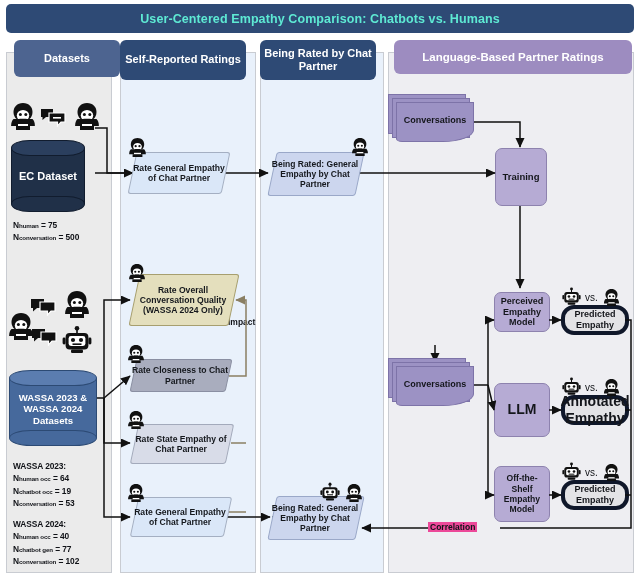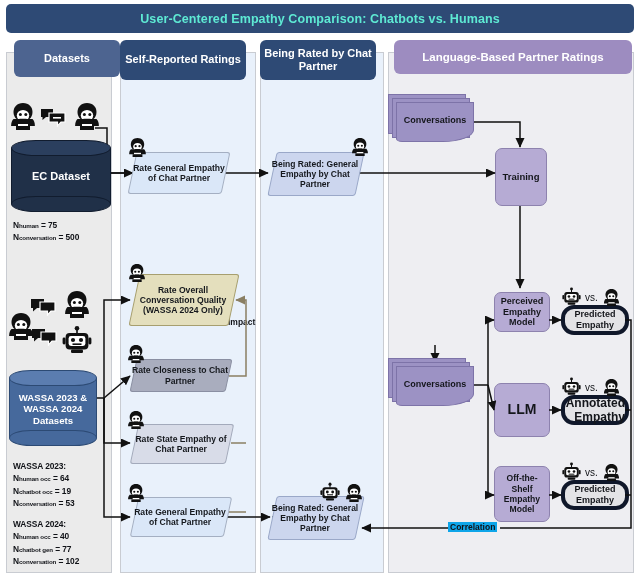--- a/index.html
+++ b/index.html
@@ -194,21 +194,21 @@
       <ellipse cx="15" cy="15.5" rx="6.2" ry="5.6" fill="#fff"></ellipse>
       <circle cx="12.4" cy="14.6" r="1.5" fill="#111"></circle>
       <circle cx="17.8" cy="14.6" r="1.5" fill="#111"></circle>
       <path d="M11.5 19.5h7" stroke="#111" stroke-width="1.5" fill="none"></path>
       <path d="M5.5 19c-1.6 1.6-2.4 4-2.4 7h23.8c0-3-0.8-5.4-2.4-7z" fill="#111"></path>
       <rect x="10" y="24" width="10" height="6" fill="#fff"></rect>
       <path d="M8 26h14v4H8z" fill="#111"></path>
     </svg>
   </div>
 
-  <div class="cyl" style="left:11px;top:140px;width:100px;height:72px;z-index:5;">
+  <div class="cyl" style="left:11px;top:140px;width:74px;height:72px;z-index:5;">
     <div class="body" style="height:56px;background:#203048;border-left:1px solid #111c2e;border-right:1px solid #111c2e;"></div>
     <div class="bot" style="top:56px;background:#203048;border:1px solid #111c2e;"></div>
     <div class="top" style="background:#2b3f5e;border:1px solid #111c2e;"></div>
     <div class="lbl" style="top:26px;height:22px;font-size:11px;">EC Dataset</div>
   </div>
 
   <div class="stats" style="left:13px;top:219px;width:96px;">
     <div>N<span class="sub">human</span> = 75</div>
     <div>N<span class="sub">conversation</span> = 500</div>
   </div>
@@ -444,21 +444,21 @@
       <circle cx="12.4" cy="14.6" r="1.6" fill="#111"></circle>
       <circle cx="17.8" cy="14.6" r="1.6" fill="#111"></circle>
       <path d="M11.5 19.5h7" stroke="#111" stroke-width="1.6" fill="none"></path>
       <path d="M5.5 19c-1.6 1.6-2.4 4-2.4 7h23.8c0-3-0.8-5.4-2.4-7z" fill="#111"></path>
       <rect x="10" y="24" width="10" height="6" fill="#fff"></rect>
       <path d="M8 26h14v4H8z" fill="#111"></path>
     </svg>
   </div>
 
   <div class="proc" style="left:494px;top:383px;width:56px;height:54px;font-size:14px;">LLM</div>
-  <div class="pill" style="left:561px;top:395px;width:68px;height:30px;font-size:12px;text-align:right;">Annotated Empathy</div>
+  <div class="pill" style="left:561px;top:395px;width:68px;height:30px;font-size:14px;">Annotated Empathy</div>
   <div class="ic" style="left:562px;top:377px;">
     <svg width="19" height="19" viewBox="0 0 30 30">
       <circle cx="15" cy="3.2" r="2.3" fill="#111"></circle>
       <rect x="14.2" y="4.6" width="1.6" height="4" fill="#111"></rect>
       <rect x="3.6" y="8" width="22.8" height="16.5" rx="4" fill="#111"></rect>
       <rect x="6.6" y="11" width="16.8" height="10" rx="2.4" fill="#fff"></rect>
       <circle cx="11" cy="15" r="2.1" fill="#111"></circle>
       <circle cx="19" cy="15" r="2.1" fill="#111"></circle>
       <rect x="10.5" y="18.4" width="9" height="1.6" fill="#111"></rect>
       <rect x="0.6" y="12.5" width="3" height="7" rx="1.4" fill="#111"></rect>
@@ -503,15 +503,15 @@
       <ellipse cx="15" cy="15.5" rx="6.2" ry="5.6" fill="#fff"></ellipse>
       <circle cx="12.4" cy="14.6" r="1.6" fill="#111"></circle>
       <circle cx="17.8" cy="14.6" r="1.6" fill="#111"></circle>
       <path d="M11.5 19.5h7" stroke="#111" stroke-width="1.6" fill="none"></path>
       <path d="M5.5 19c-1.6 1.6-2.4 4-2.4 7h23.8c0-3-0.8-5.4-2.4-7z" fill="#111"></path>
       <rect x="10" y="24" width="10" height="6" fill="#fff"></rect>
       <path d="M8 26h14v4H8z" fill="#111"></path>
     </svg>
   </div>
 
-  <div class="edge-lbl" style="left:448px;top:522px;background:#0ea5e9;padding:0 2px;z-index:8;">Correlation</div>
+  <div class="edge-lbl" style="left:428px;top:522px;background:#ec4899;padding:0 2px;z-index:8;">Correlation</div>
 
 </div>
 
 </body></html>

